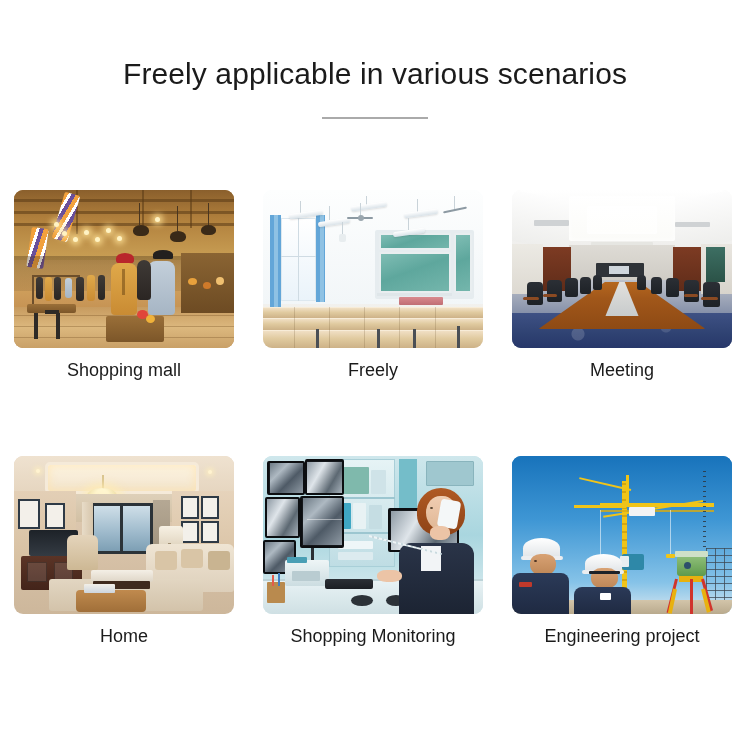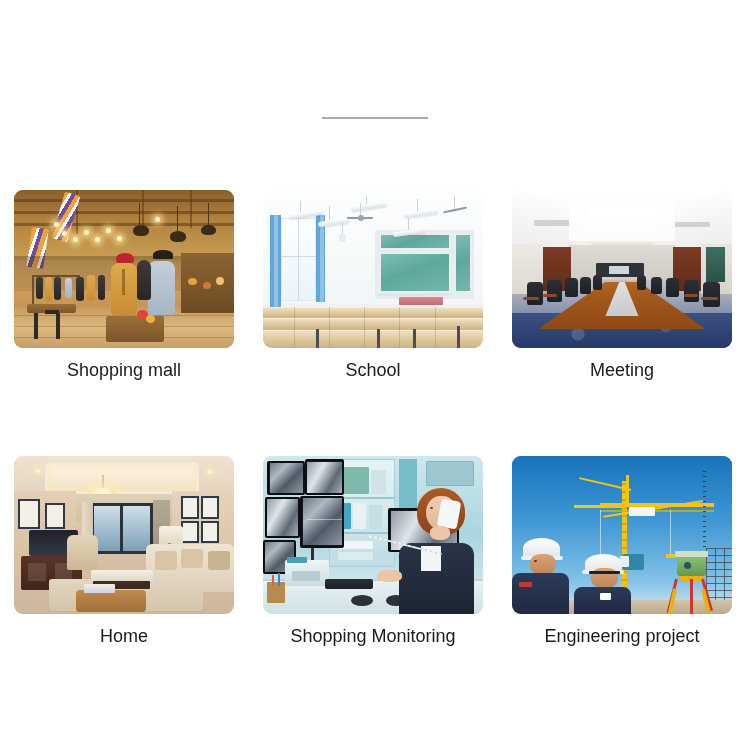--- a/index.html
+++ b/index.html
@@ -171,20 +171,21 @@
   .eng-station-lens { background:#2d4f6b; border-radius:50%; }
   .eng-tripod-leg { background:#d0342c; }
   .eng-tripod-y { background:#e8b10f; }
   .eng-mast { background: repeating-linear-gradient(0deg, rgba(45,55,65,0.85) 0 1px, transparent 1px 5px); }
 </style>
 </head>
 <body>
 
 <div class="page">
 
+  <div class="page-title">Freely applicable in various scenarios</div>
   <div class="title-divider"></div>
 
   <div class="grid">
 
     <div class="cell" style="left:14px; top:190px;">
       <div class="card mall">
         <div class="ph mall-ceiling"></div>
         <div class="el mall-beam" style="left:0;top:6%;width:100%;"></div>
         <div class="el mall-beam" style="left:0;top:13%;width:100%;"></div>
         <div class="el mall-beam" style="left:0;top:21%;width:100%;"></div>
@@ -295,21 +296,21 @@
         <div class="el school-deskgap" style="left:14%;top:74%;height:26%;"></div>
         <div class="el school-deskgap" style="left:30%;top:74%;height:26%;"></div>
         <div class="el school-deskgap" style="left:46%;top:74%;height:26%;"></div>
         <div class="el school-deskgap" style="left:62%;top:74%;height:26%;"></div>
         <div class="el school-deskgap" style="left:78%;top:74%;height:26%;"></div>
         <div class="el school-leg" style="left:24%;top:88%;height:12%;"></div>
         <div class="el school-leg" style="left:52%;top:88%;height:12%;"></div>
         <div class="el school-leg" style="left:68%;top:88%;height:12%;"></div>
         <div class="el school-leg" style="left:88%;top:86%;height:14%;"></div>
       </div>
-      <div class="card-label">School</div>
+      <div class="card-label">Freely</div>
     </div>
 
     <div class="cell" style="left:512px; top:190px;">
       <div class="card meeting">
         <div class="ph meet-ceil"></div>
         <div class="el meet-recess" style="left:26%;top:4%;width:48%;height:28%;"></div>
         <div class="el meet-recess" style="left:34%;top:10%;width:32%;height:18%;background:linear-gradient(180deg,#ffffff,#fefefc);"></div>
         <div class="el meet-ceilpanel" style="left:0;top:0;width:26%;height:32%;transform:skewY(10deg);transform-origin:left top;"></div>
         <div class="el meet-ceilpanel" style="left:74%;top:0;width:26%;height:32%;transform:skewY(-10deg);transform-origin:right top;"></div>
         <div class="el meet-ac" style="left:10%;top:19%;width:16%;height:3.5%;"></div>

